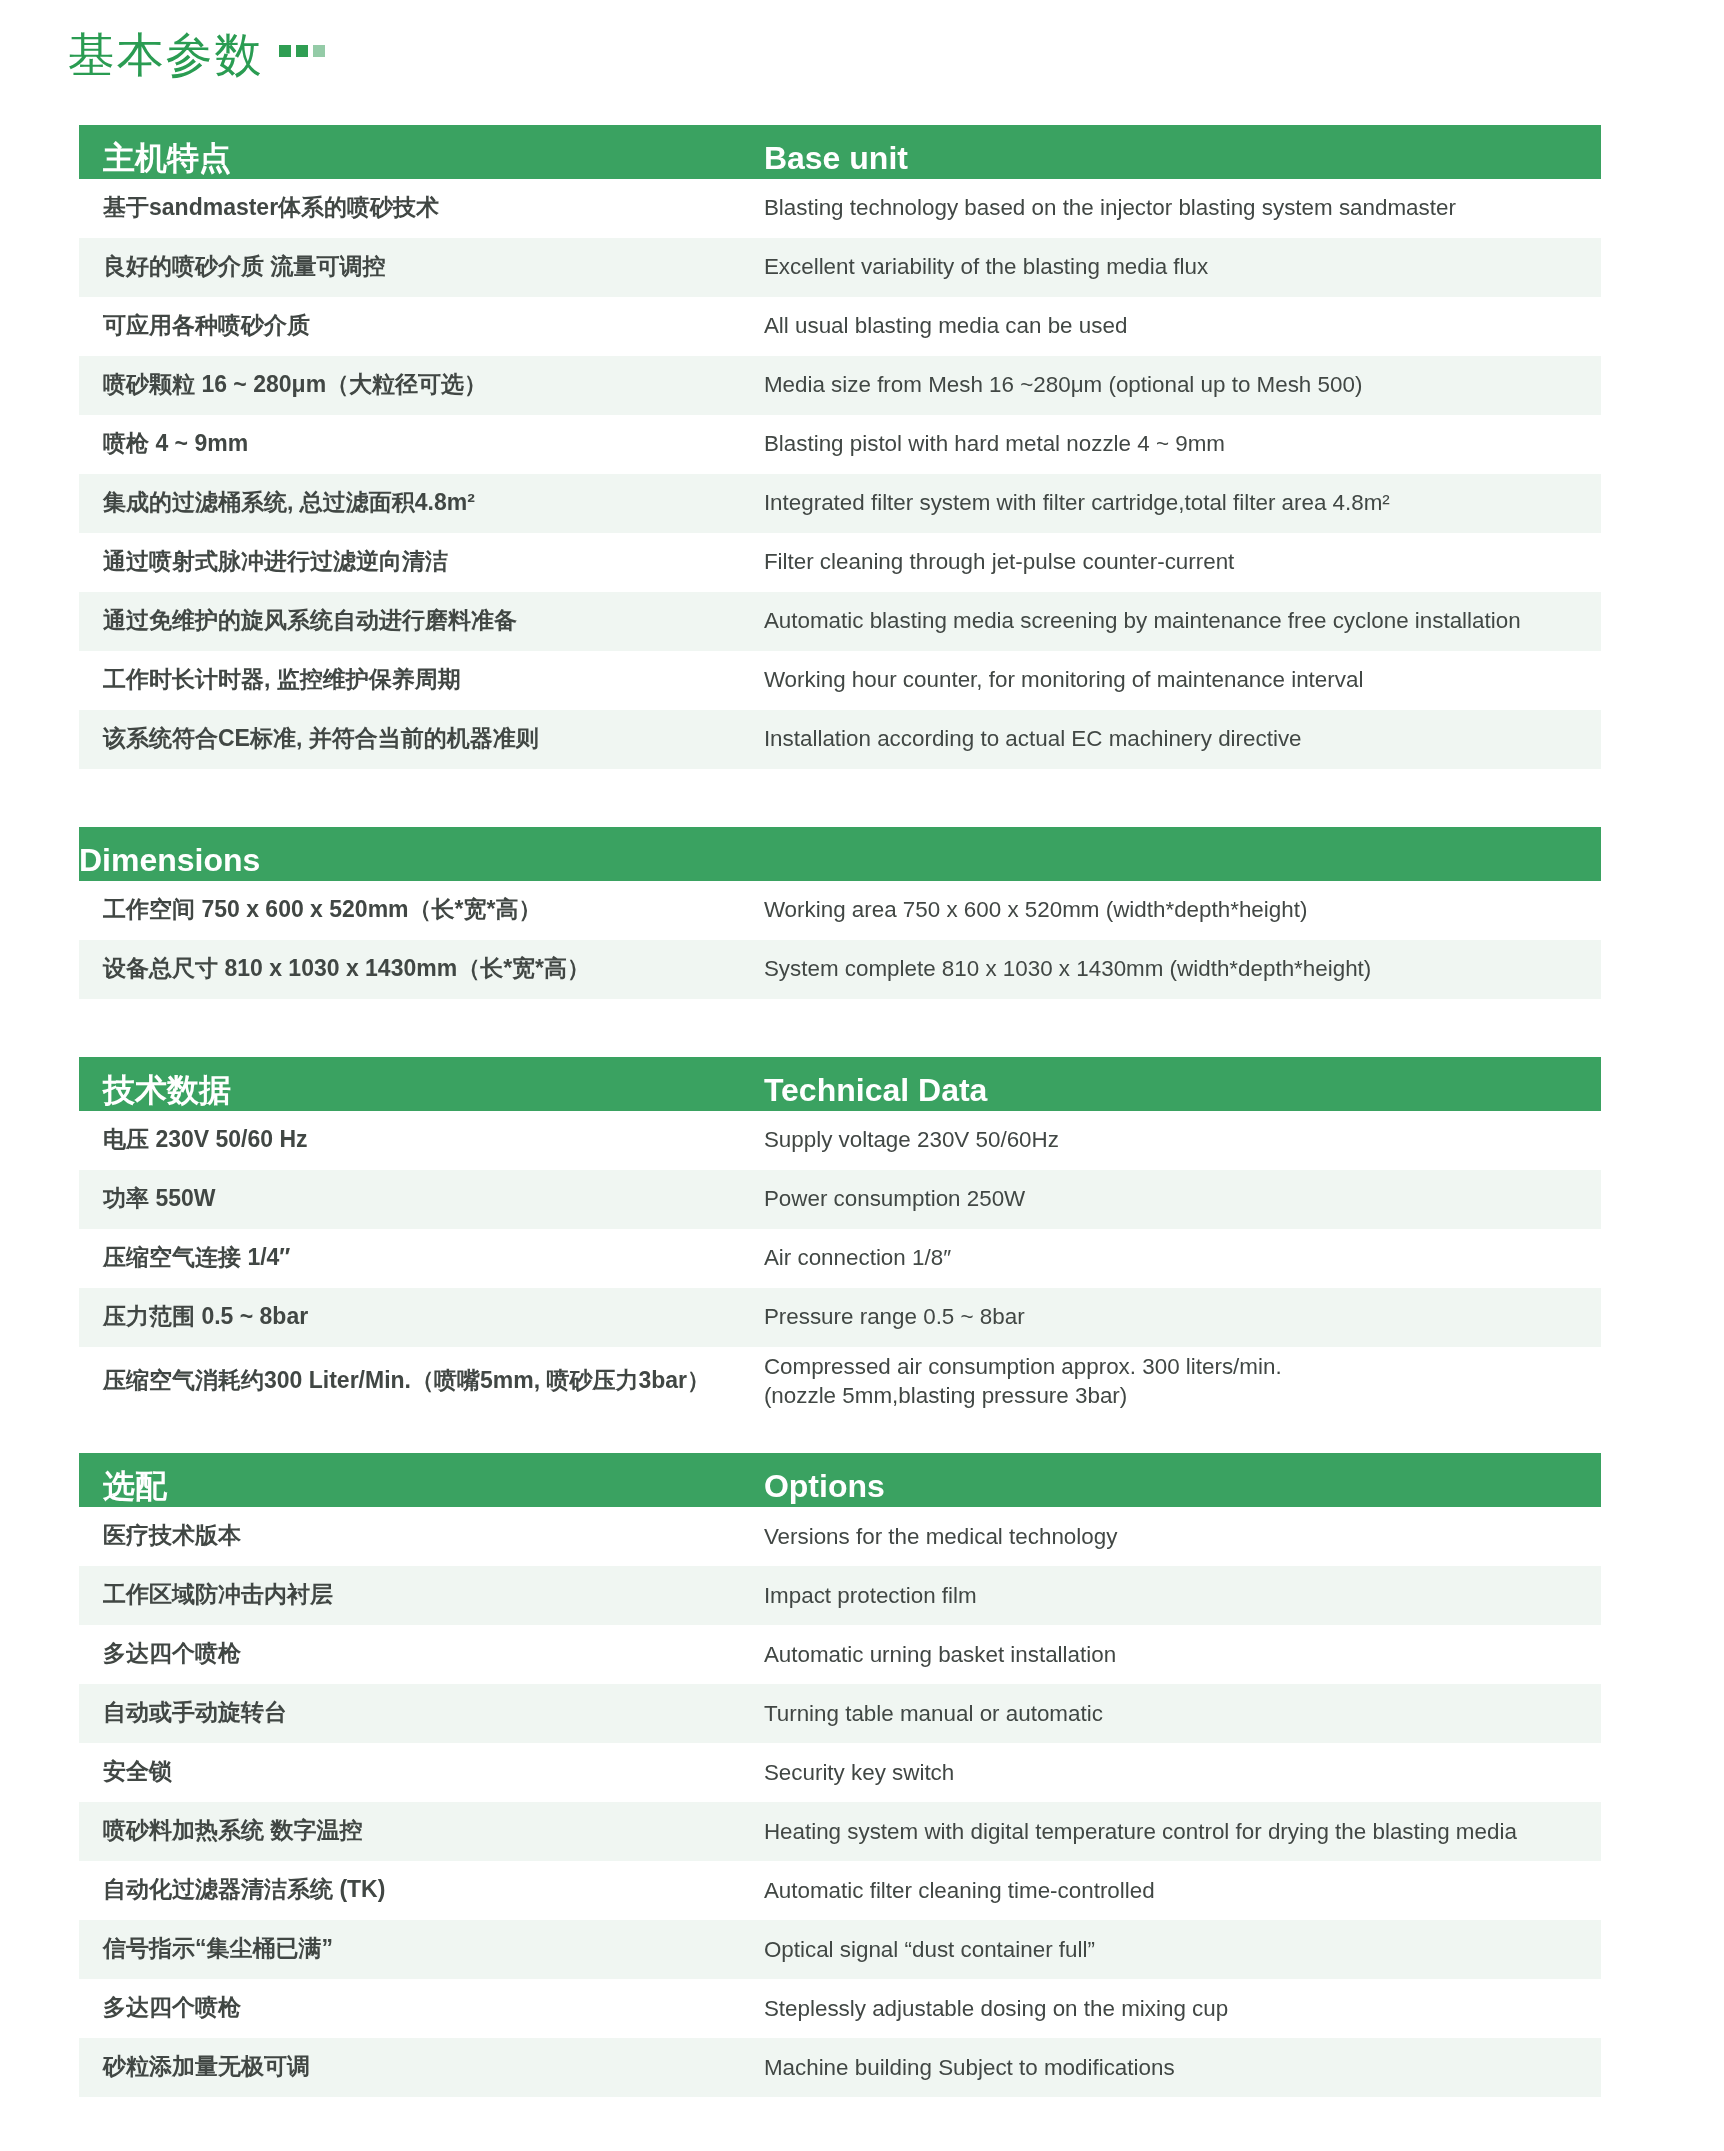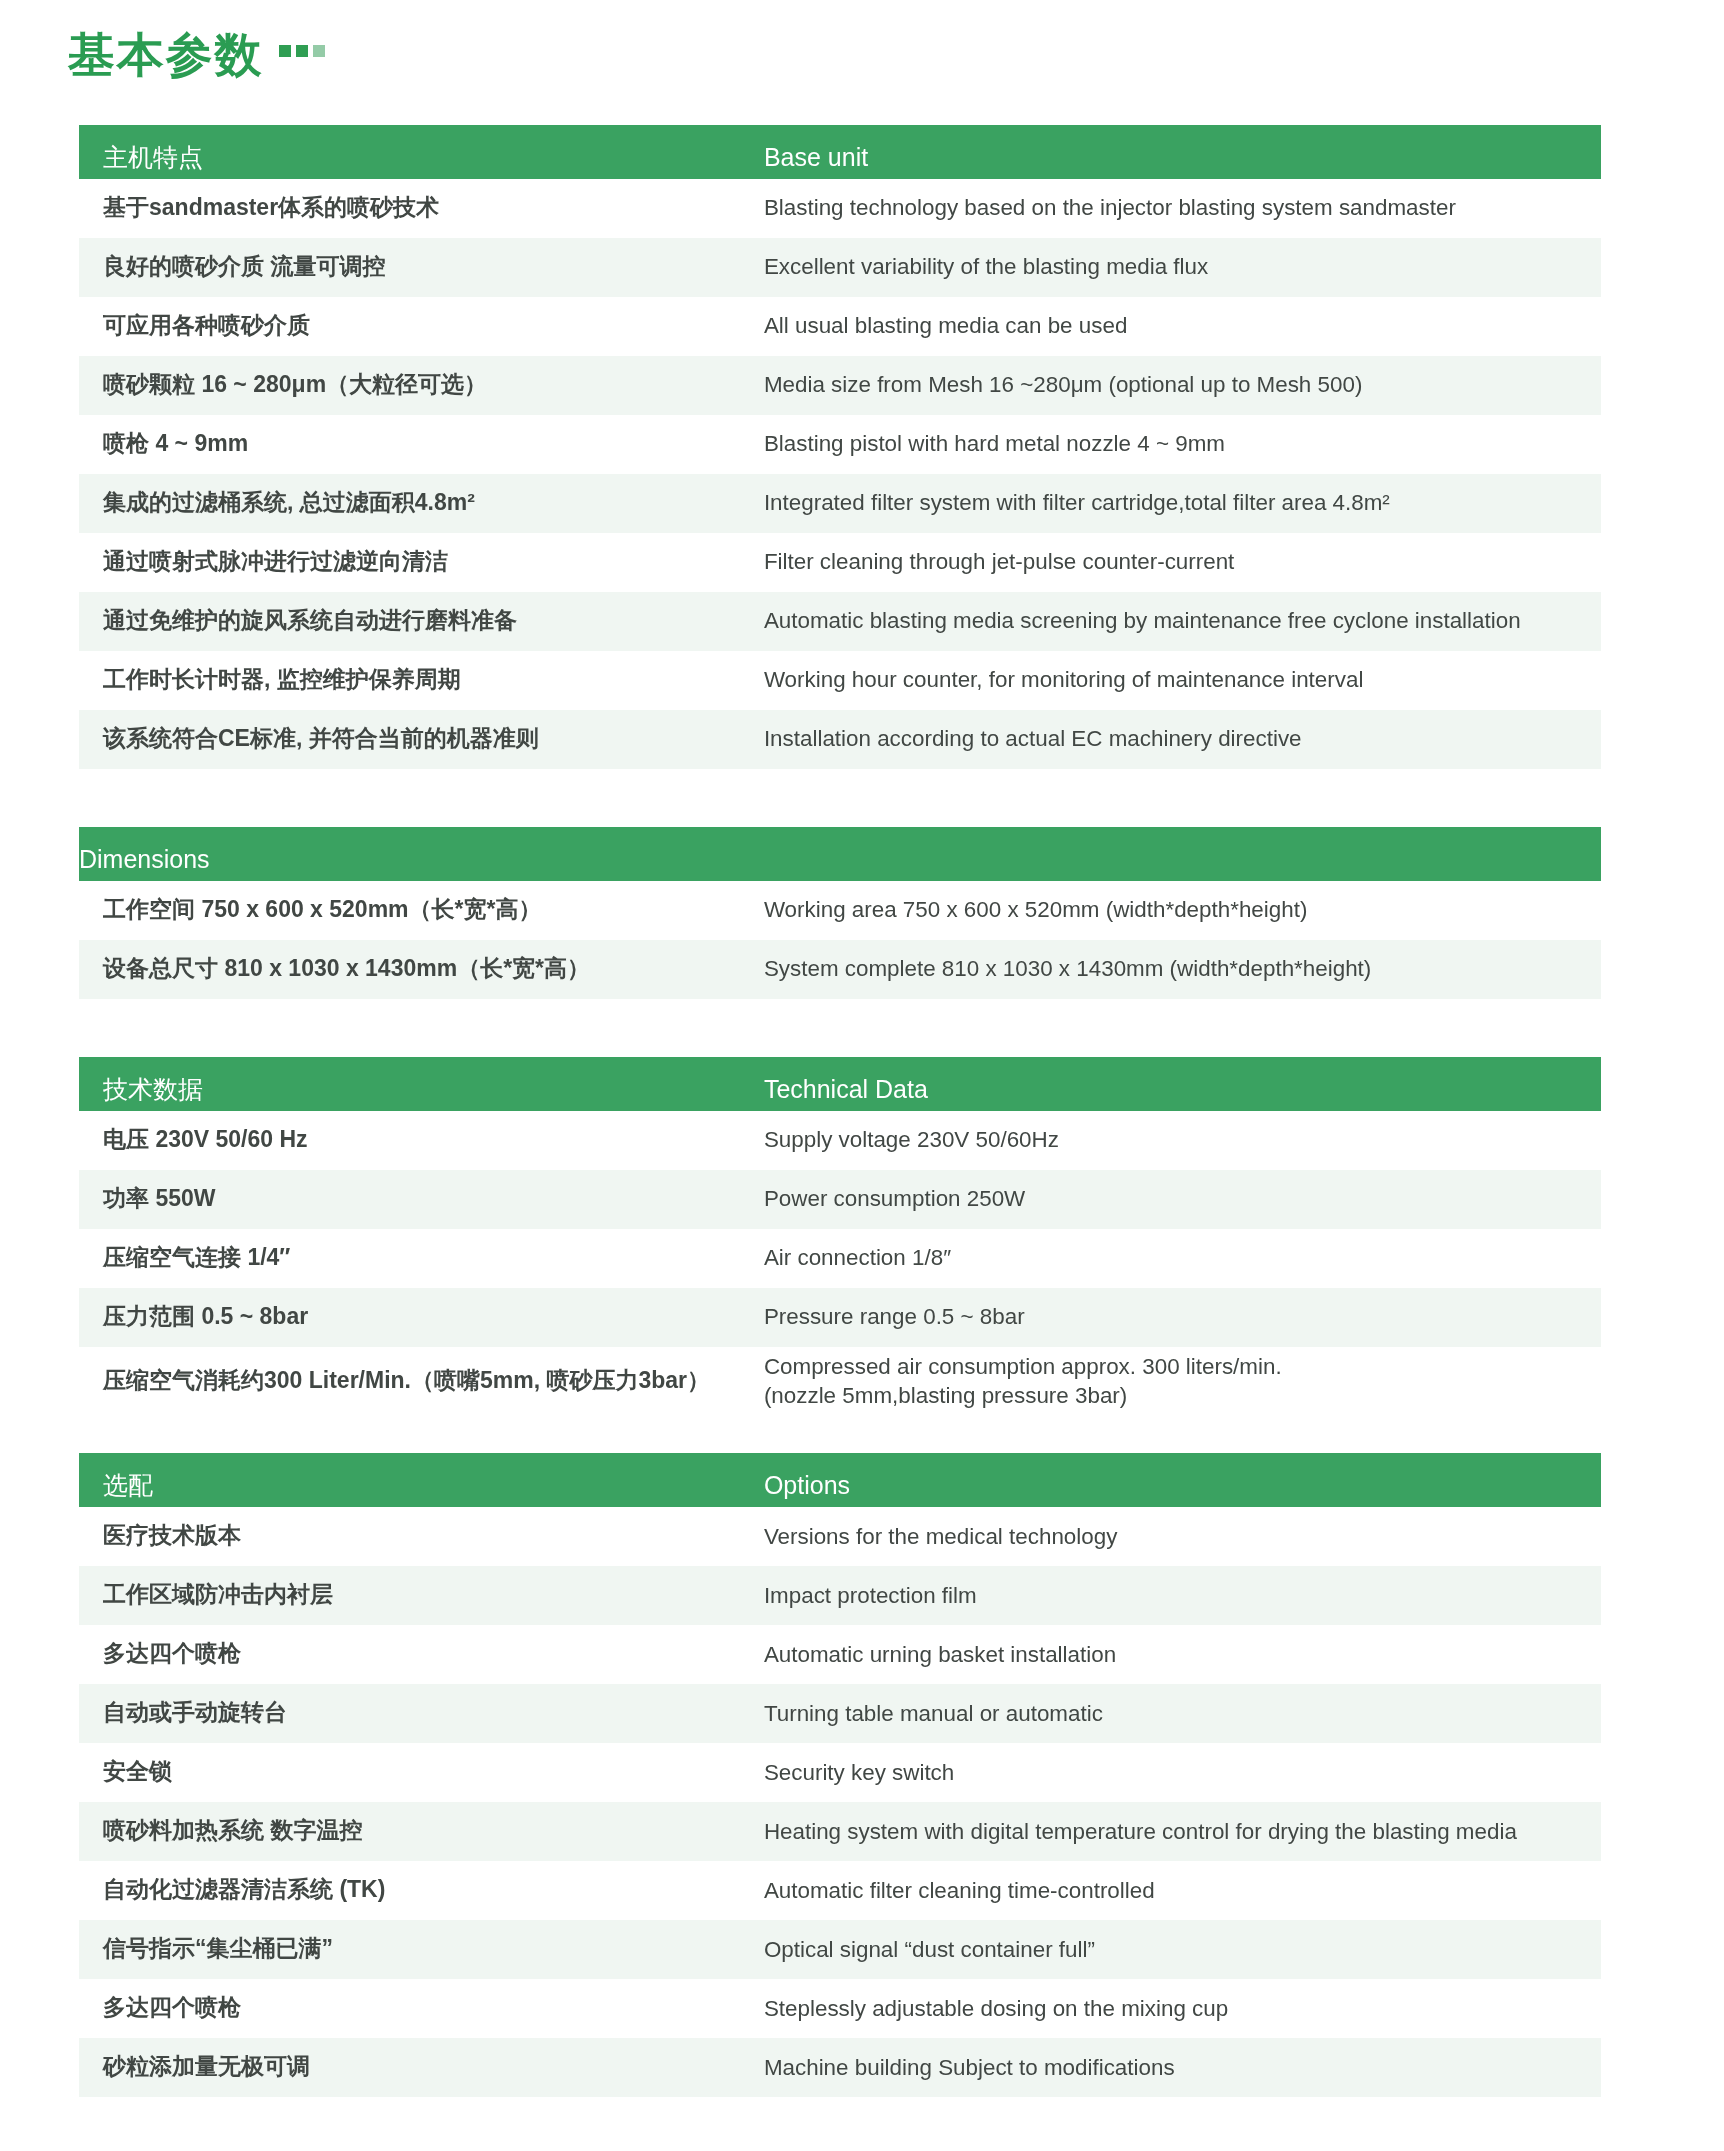--- a/index.html
+++ b/index.html
@@ -9,29 +9,29 @@
     --text:#414744;
   }
   html,body{margin:0;padding:0;}
   body{
     width:1725px;height:2152px;overflow:hidden;background:#ffffff;
     font-family:"Liberation Sans", sans-serif;color:var(--text);
   }
   .page{padding:20.5px 89px 0 79px;width:1522px;}
   
   .title-block{display:flex;align-items:center;margin-left:-11.2px;margin-bottom:37px;height:67px;}
-  .page-title{font-size:47px;font-weight:700;color:var(--title-green);letter-spacing:1.9px;line-height:1;}
+  .page-title{font-size:47px;font-weight:400;color:var(--title-green);letter-spacing:1.9px;line-height:1;}
   .decor-squares{display:flex;margin-left:11.2px;margin-top:-5.6px;}
   .decor-squares span{width:12px;height:12px;margin-left:4.7px;display:block;}
   
   .spec-table{width:1522px;}
   .spec-table + .spec-table{margin-top:58px;}
   .spec-table.gap-sm{margin-top:37px;}
   .t-header{display:flex;align-items:center;height:54px;background:var(--accent);color:#ffffff;}
-  .header-cell{font-size:25px;font-weight:400;line-height:1;margin-top:12px;}
+  .header-cell{font-size:32px;font-weight:700;line-height:1;margin-top:12px;}
   .col-zh{width:45%;box-sizing:border-box;padding-left:24px;flex-shrink:0;}
   .col-en{flex:1;box-sizing:border-box;padding-right:9px;}
   .row{display:flex;align-items:center;min-height:59px;box-sizing:border-box;padding:5.6px 0;}
   .rows .row:nth-child(even){background:var(--row-alt);}
   .cell{line-height:1.3;}
   .cell.col-zh{font-size:23px;font-weight:bold;}
   .cell.col-en{font-size:22.4px;white-space:pre-line;}
 </style>
 </head>
 <body>

